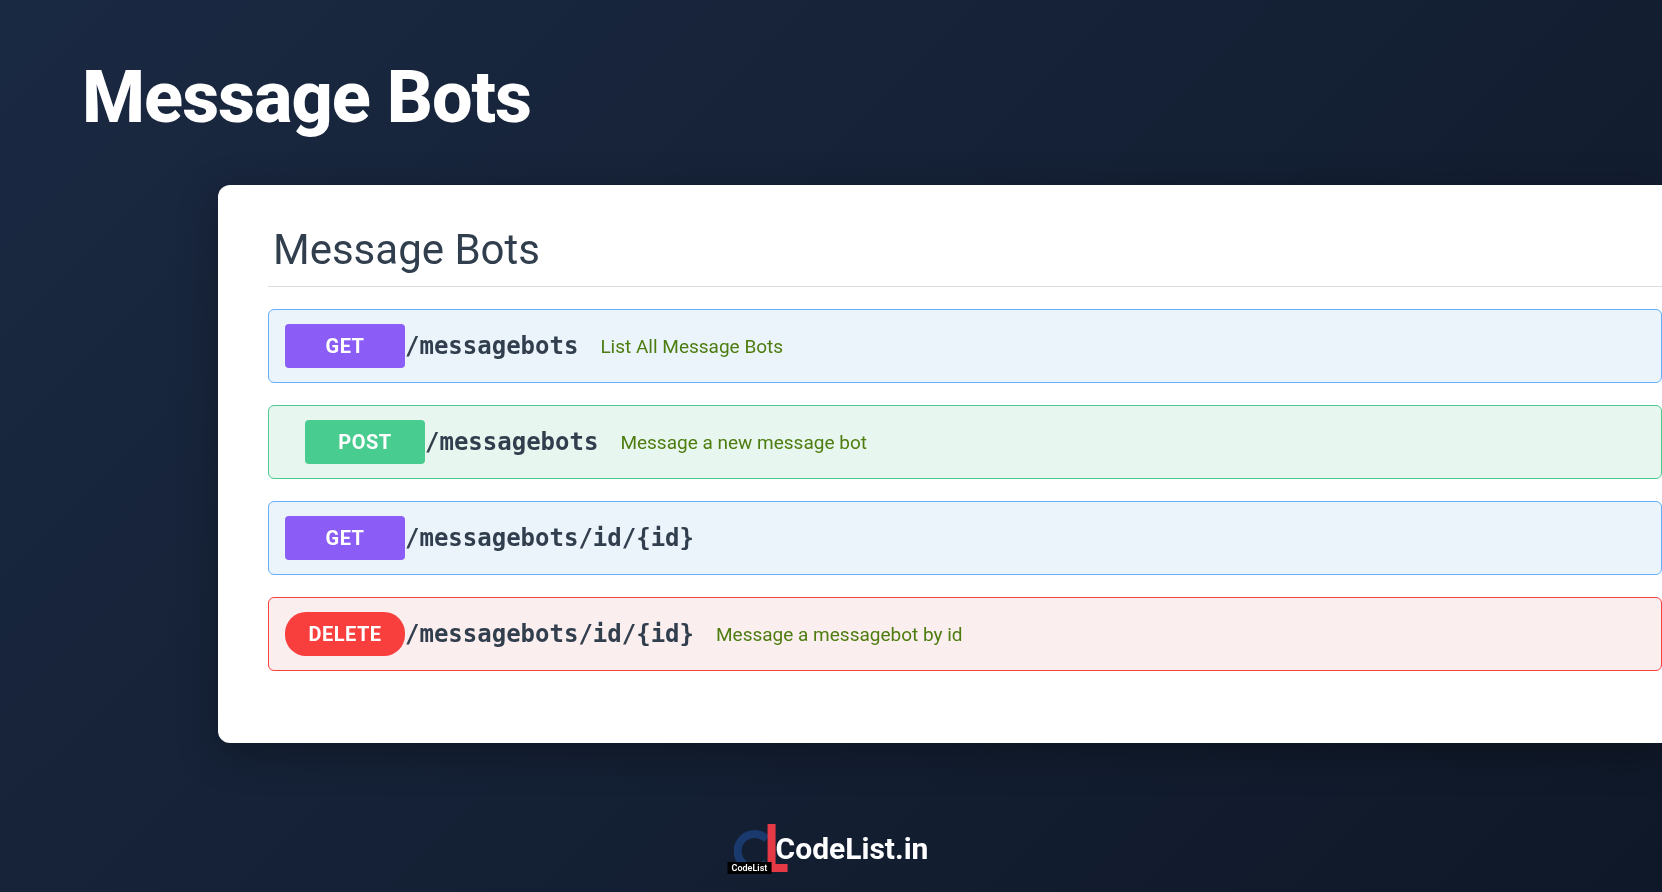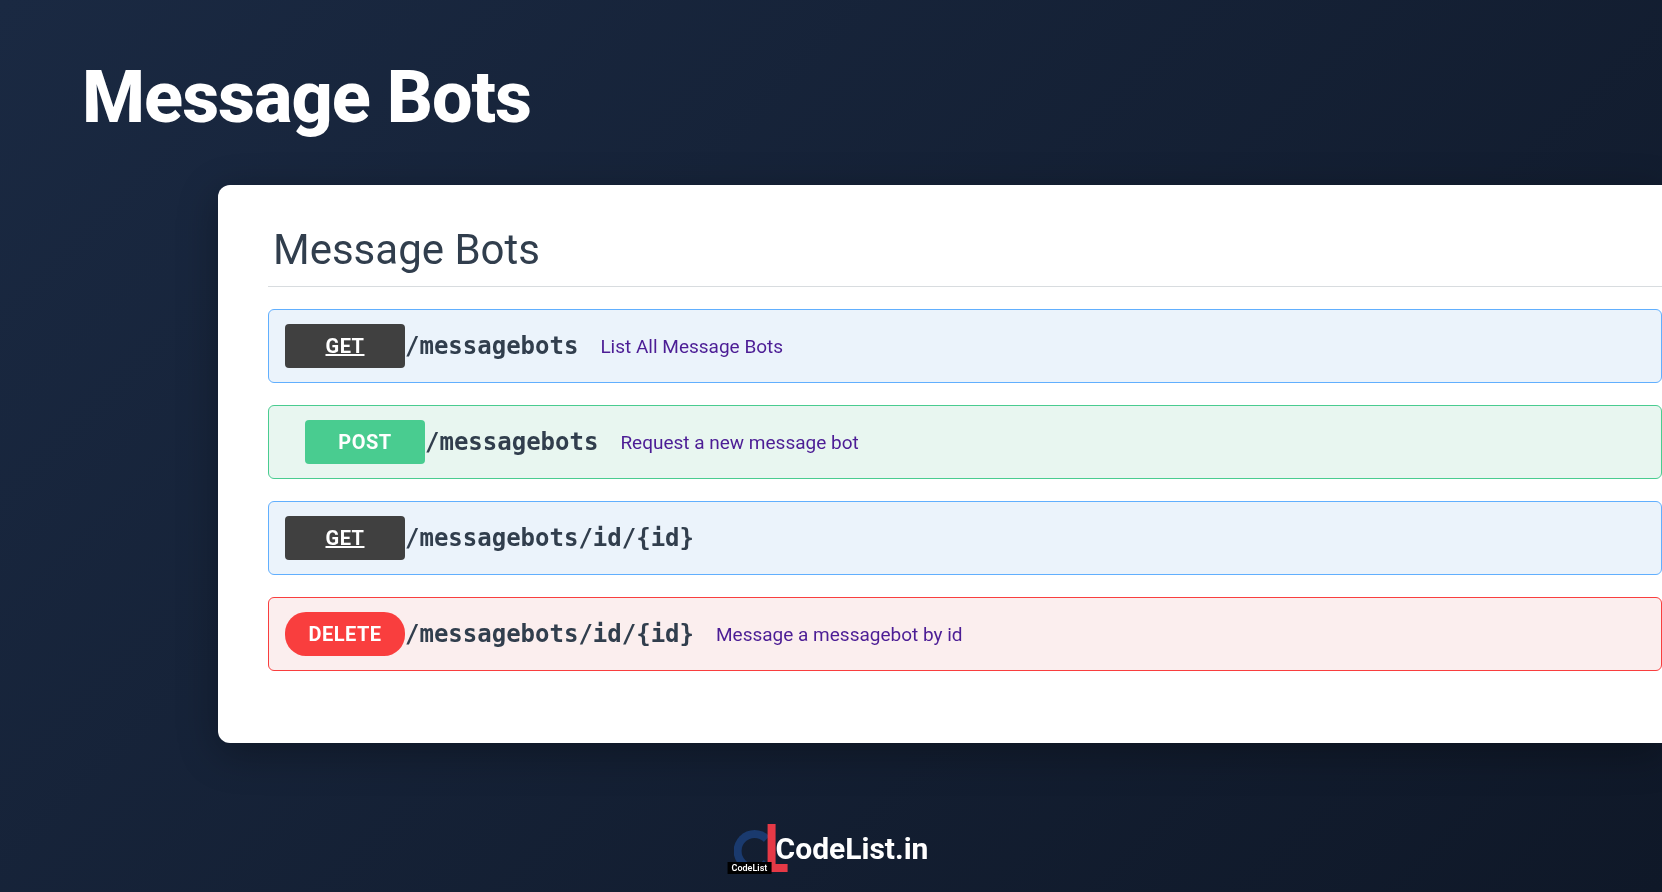--- a/index.html
+++ b/index.html
@@ -77,42 +77,41 @@
       font-weight: 700;
       padding: 10px 0;
       border-radius: 4px;
       width: 120px;
       text-align: center;
       flex-shrink: 0;
       letter-spacing: 0.5px;
     }
     
     .method-get {
-      background: #404040;
-      text-decoration: underline;
+      background: #8b5cf6;
     }
     
     .method-post {
       background: #49cc90;
     }
     
     .method-delete {
       background: #f93e3e;
       border-radius: 21px;
     }
     
     .endpoint-path {
       color: #313e4d;
       font-size: 24px;
       font-weight: 600;
       font-family: -apple-system, BlinkMacSystemFont, 'Segoe UI', monospace;
     }
     
     .endpoint-desc {
-      color: #4c1d95;
+      color: #4d7c0f;
       font-size: 19px;
       font-weight: 400;
       margin-left: 22px;
     }
     
     .footer-logo {
       position: absolute;
       bottom: 20px;
       left: 50%;
       transform: translateX(-50%);
@@ -181,21 +180,21 @@
 
   <div class="endpoint endpoint-get">
     <span class="method-badge method-get">GET</span>
     <span class="endpoint-path">/messagebots</span>
     <span class="endpoint-desc">List All Message Bots</span>
   </div>
 
   <div class="endpoint endpoint-post">
     <span class="method-badge method-post">POST</span>
     <span class="endpoint-path">/messagebots</span>
-    <span class="endpoint-desc">Request a new message bot</span>
+    <span class="endpoint-desc">Message a new message bot</span>
   </div>
 
   <div class="endpoint endpoint-get">
     <span class="method-badge method-get">GET</span>
     <span class="endpoint-path">/messagebots/id/{id}</span>
   </div>
 
   <div class="endpoint endpoint-delete">
     <span class="method-badge method-delete">DELETE</span>
     <span class="endpoint-path">/messagebots/id/{id}</span>

